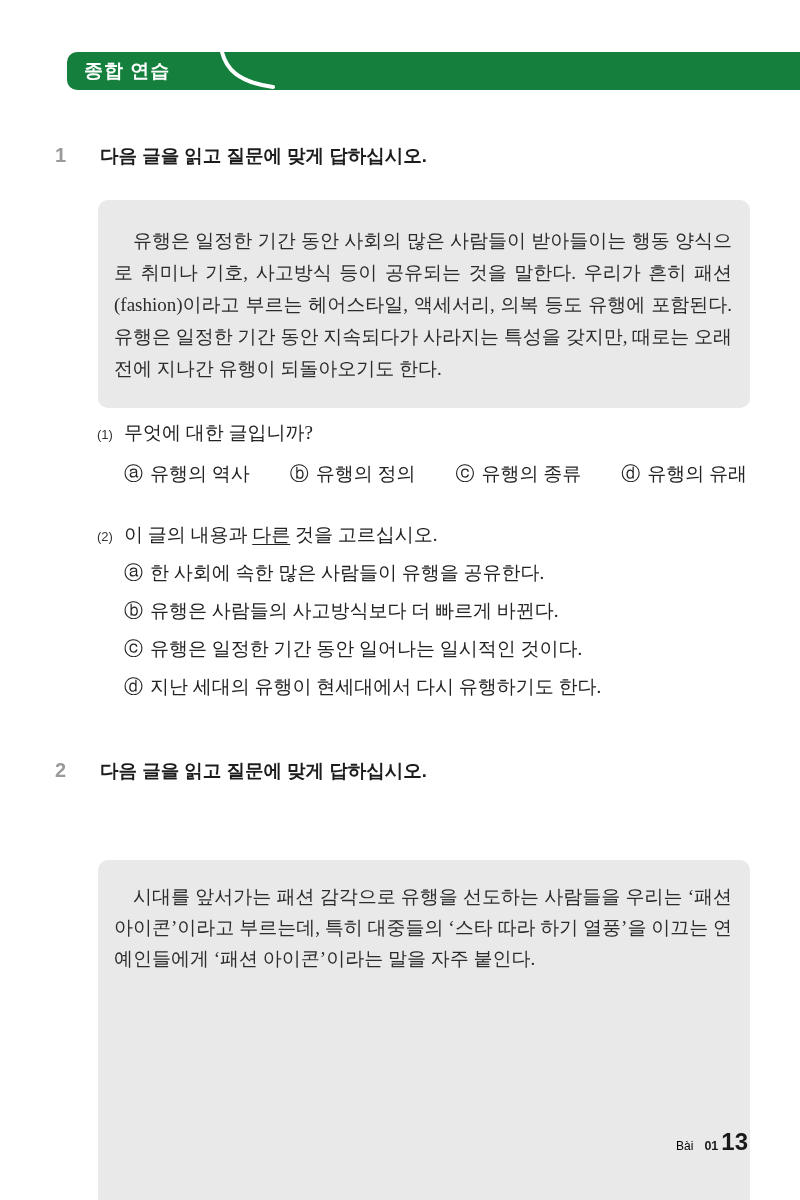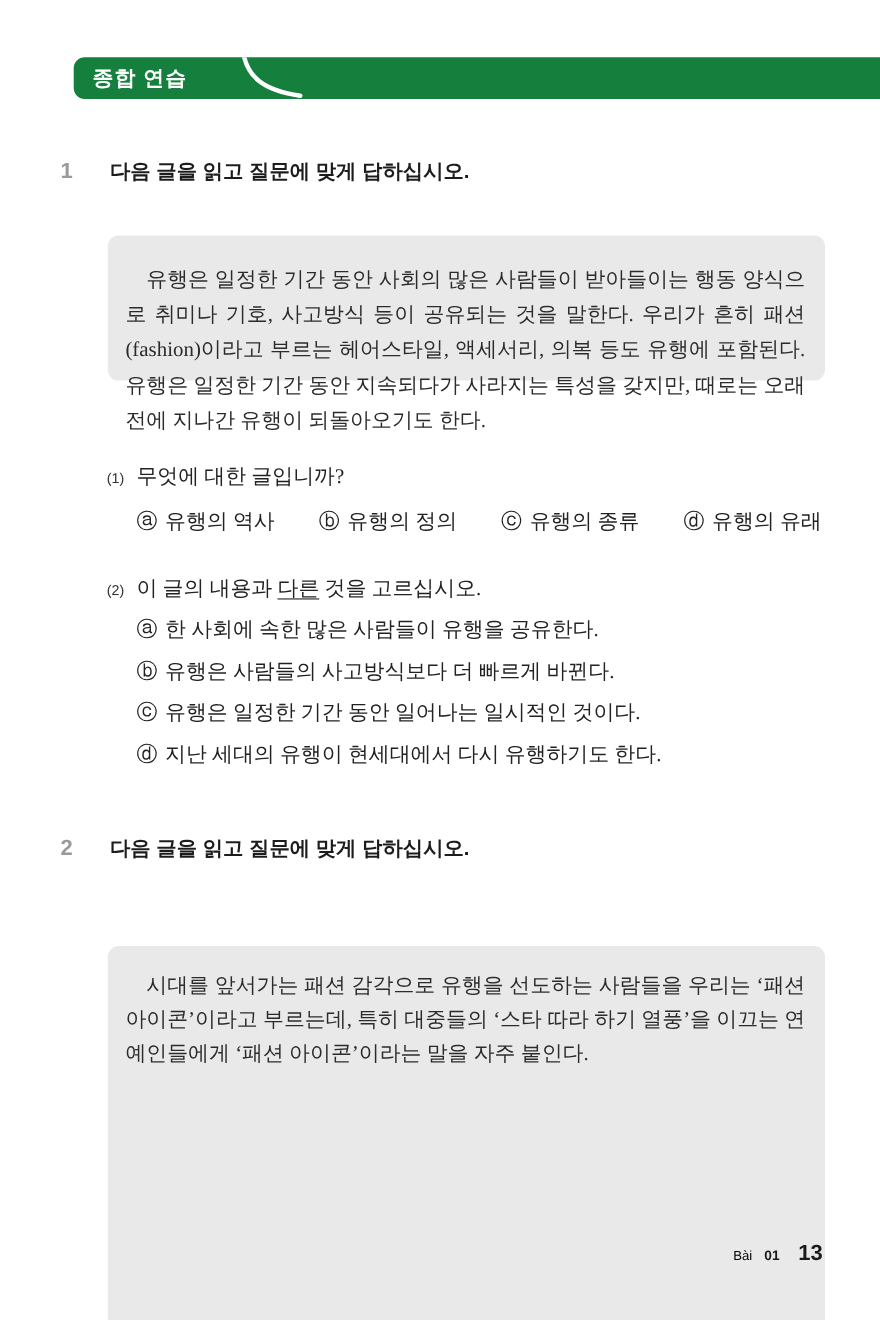--- a/index.html
+++ b/index.html
@@ -39,21 +39,21 @@
   
   .passage-box {
     position:absolute; left:98px; width:652px;
     background:#e9e9e9; border-radius:10px;
     box-sizing:border-box;
     padding:25px 18px 0 16px;
     font-family:"Liberation Serif", serif;
     font-size:19px; color:#2b2b2b;
     text-align:justify;
   }
-  .passage-box.box1 { top:214px; height:132px; }
+  .passage-box.box1 { top:200px; height:208px; }
   .passage-box.box1 p { line-height:32px; }
   .passage-box.box2 { top:860px; height:354px; padding-top:21px; }
   .passage-box.box2 p { line-height:31px; }
   .passage-box p { margin:0; text-indent:19px; }
 
   
   .subq {
     position:absolute; left:97px;
     font-family:"Liberation Serif", serif;
     font-size:19px; color:#222222;
@@ -82,21 +82,21 @@
   .options-stack .option { margin-bottom:14px; line-height:24px; }
   .option-letter { margin-right:7px; }
 
   
   .footer {
     position:absolute; top:1128px; right:52px;
     display:flex; align-items:baseline;
   }
   .footer-lesson { color:#000000; font-size:12px; }
   .footer-lesson-num { color:#1a1a1a; font-weight:bold; font-size:12.5px; margin-left:11px; }
-  .footer-page { color:#1a1a1a; font-weight:bold; font-size:20px; margin-left:17px; }
+  .footer-page { color:#1a1a1a; font-weight:bold; font-size:24px; margin-left:3px; }
 </style>
 </head>
 <body>
 
 <div class="banner">
   <span class="banner-label">종합 연습</span>
   <svg class="banner-notch" width="64" height="38" viewBox="0 0 64 38">
     <path d="M7,0 C11,16 22,30 58,35" stroke="#ffffff" stroke-width="4" fill="none" stroke-linecap="round"></path>
   </svg>
 </div>

